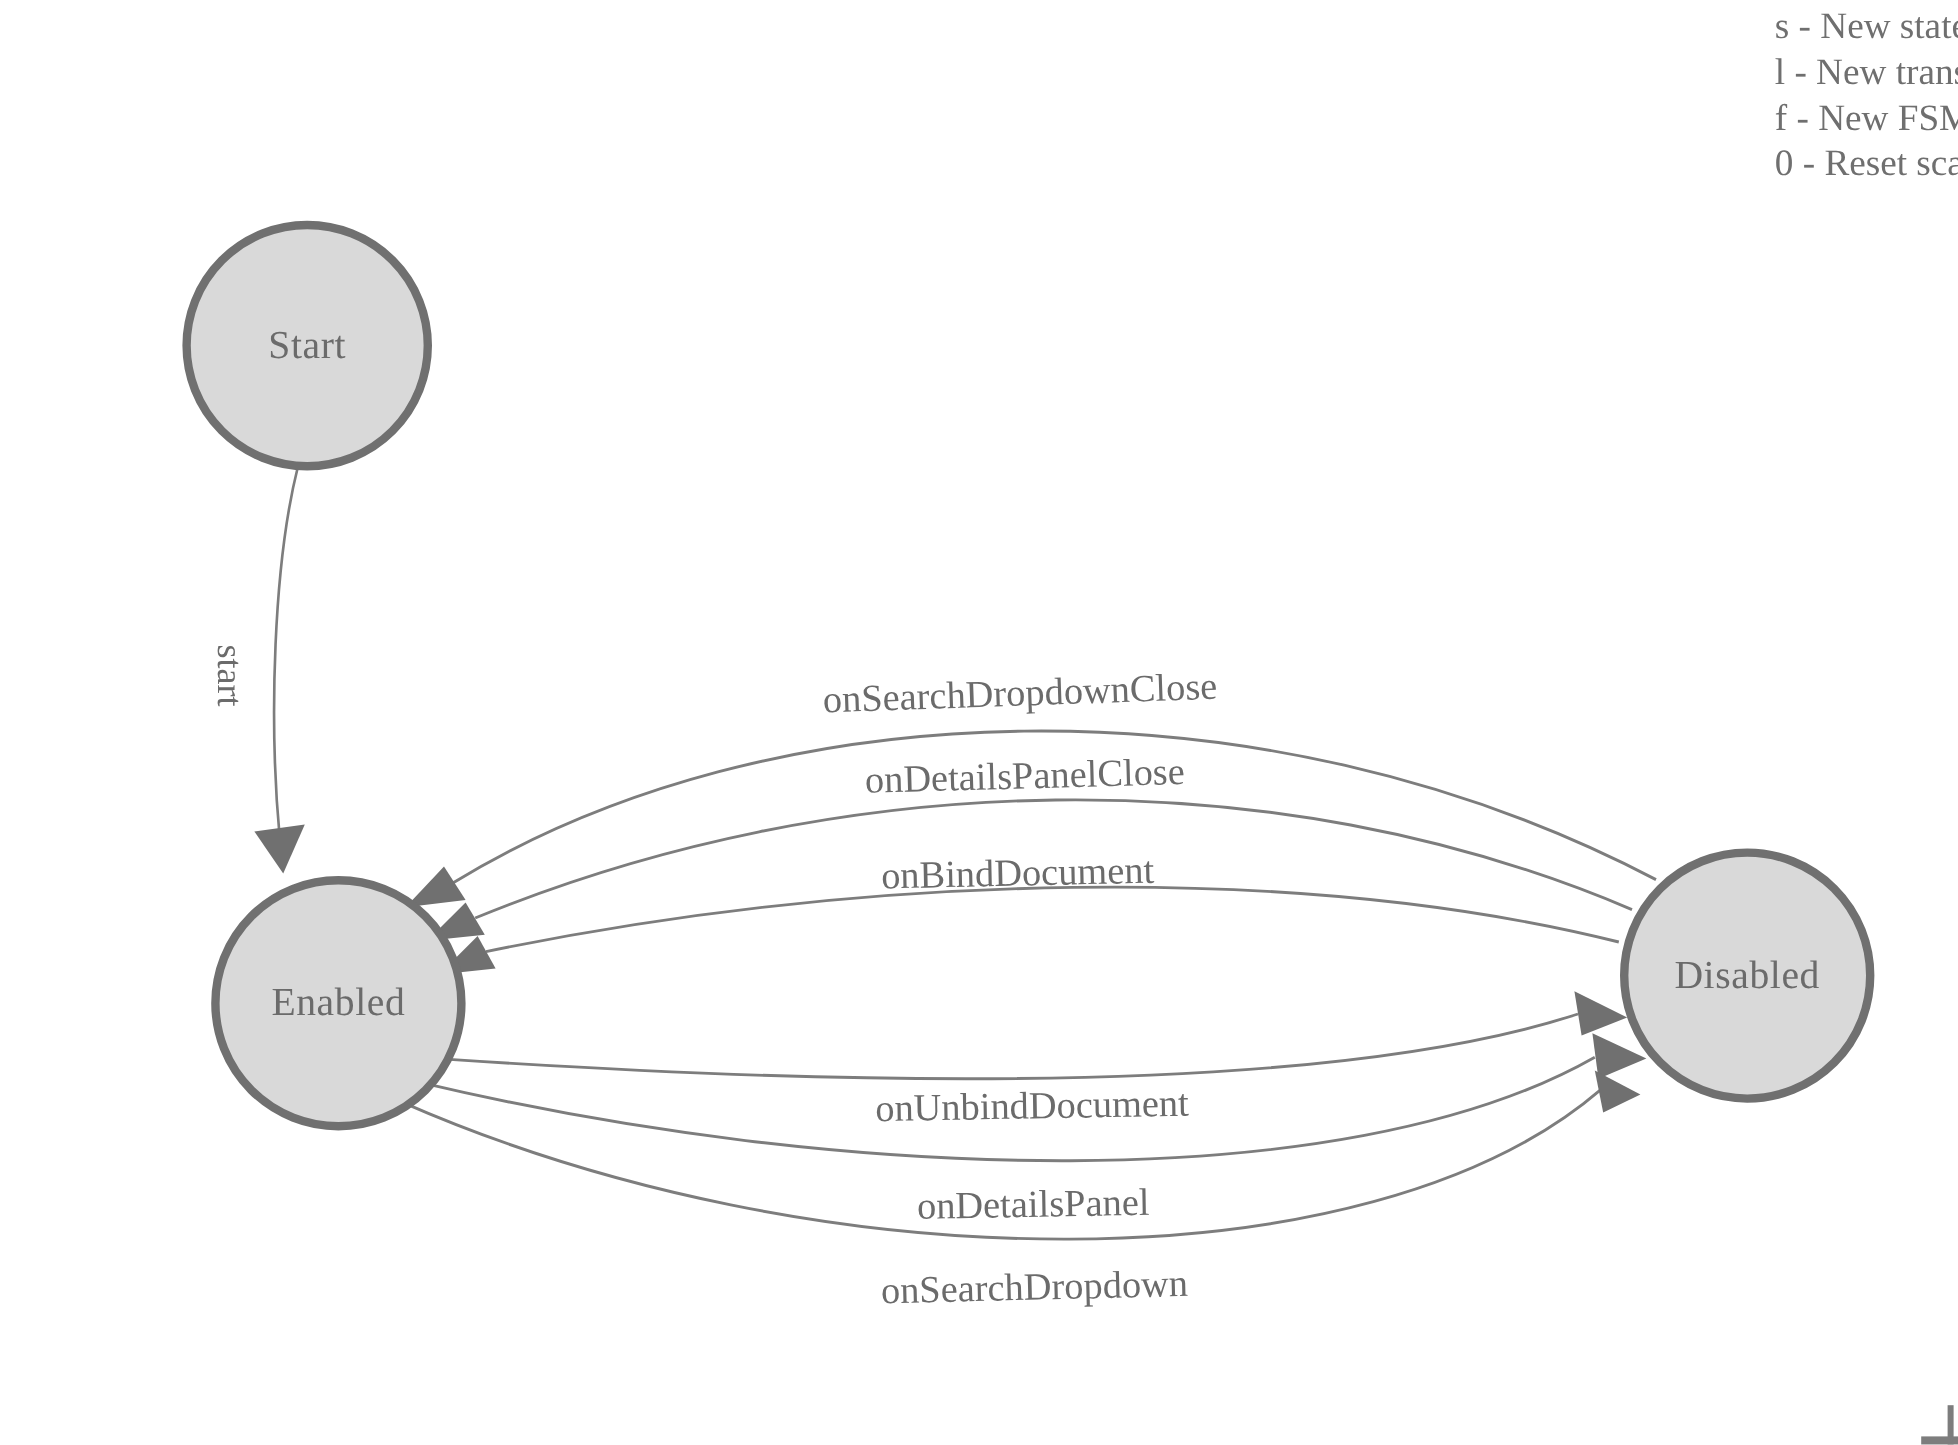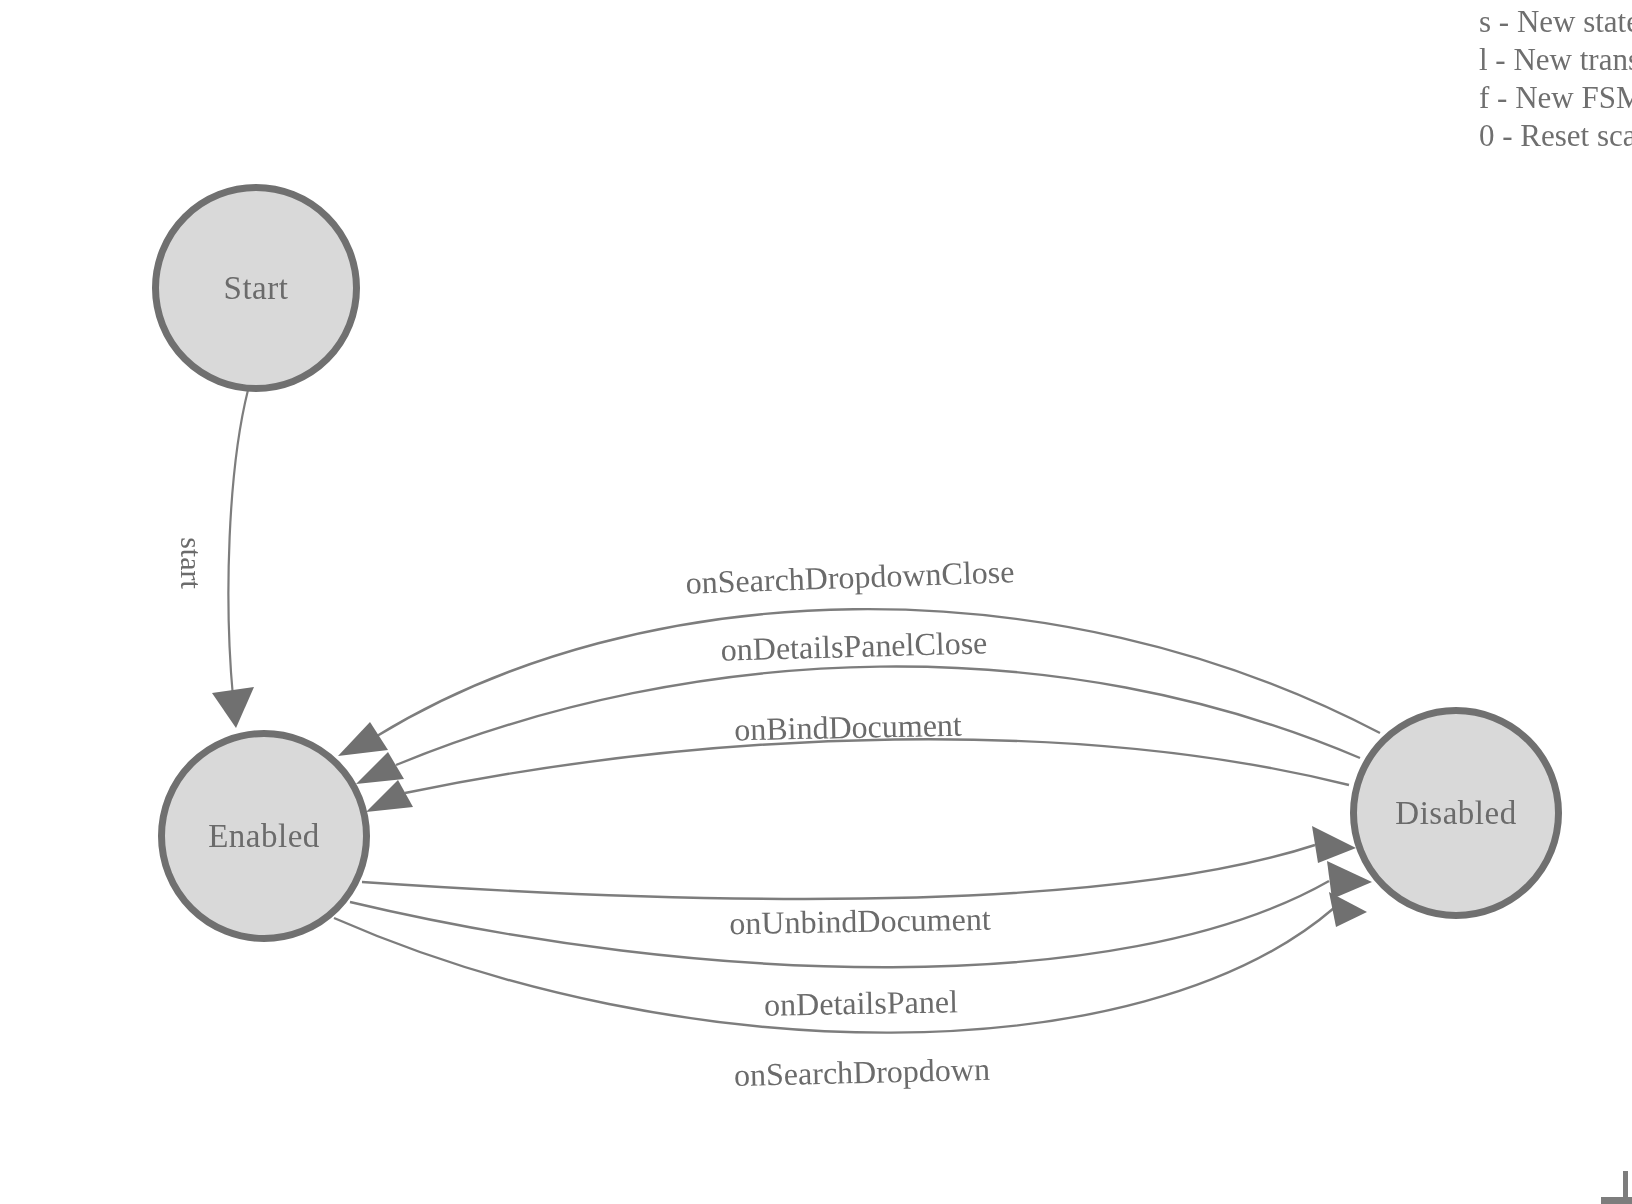--- a/index.html
+++ b/index.html
@@ -15,21 +15,21 @@
   .state-node{
     position:absolute;border-radius:50%;
     background:#d9d9d9;border:7px solid #707070;
     display:flex;align-items:center;justify-content:center;
     box-sizing:border-box;
   }
   .state-node .node-label{
     font-size:33px;color:#6b6b6b;letter-spacing:.5px;
   }
   #node-start   {left:152px;top:184px;width:208px;height:208px;}
-  #node-enabled {left:158px;top:730px;width:212px;height:212px;}
+  #node-enabled {left:176px;top:730px;width:212px;height:212px;}
   #node-disabled{left:1350px;top:707px;width:212px;height:212px;}
 
   .edge-label{
     position:absolute;font-size:32px;color:#6b6b6b;white-space:nowrap;
     transform:translate(-50%,-50%);line-height:1;
   }
   #lbl-start{left:191px;top:563px;transform:translate(-50%,-50%) rotate(90deg);font-size:30px;}
   #lbl-e1{left:850px;top:577px;transform:translate(-50%,-50%) rotate(-2deg);}
   #lbl-e2{left:854px;top:646px;transform:translate(-50%,-50%) rotate(-1.6deg);}
   #lbl-e3{left:848px;top:727px;transform:translate(-50%,-50%) rotate(-1.2deg);}

